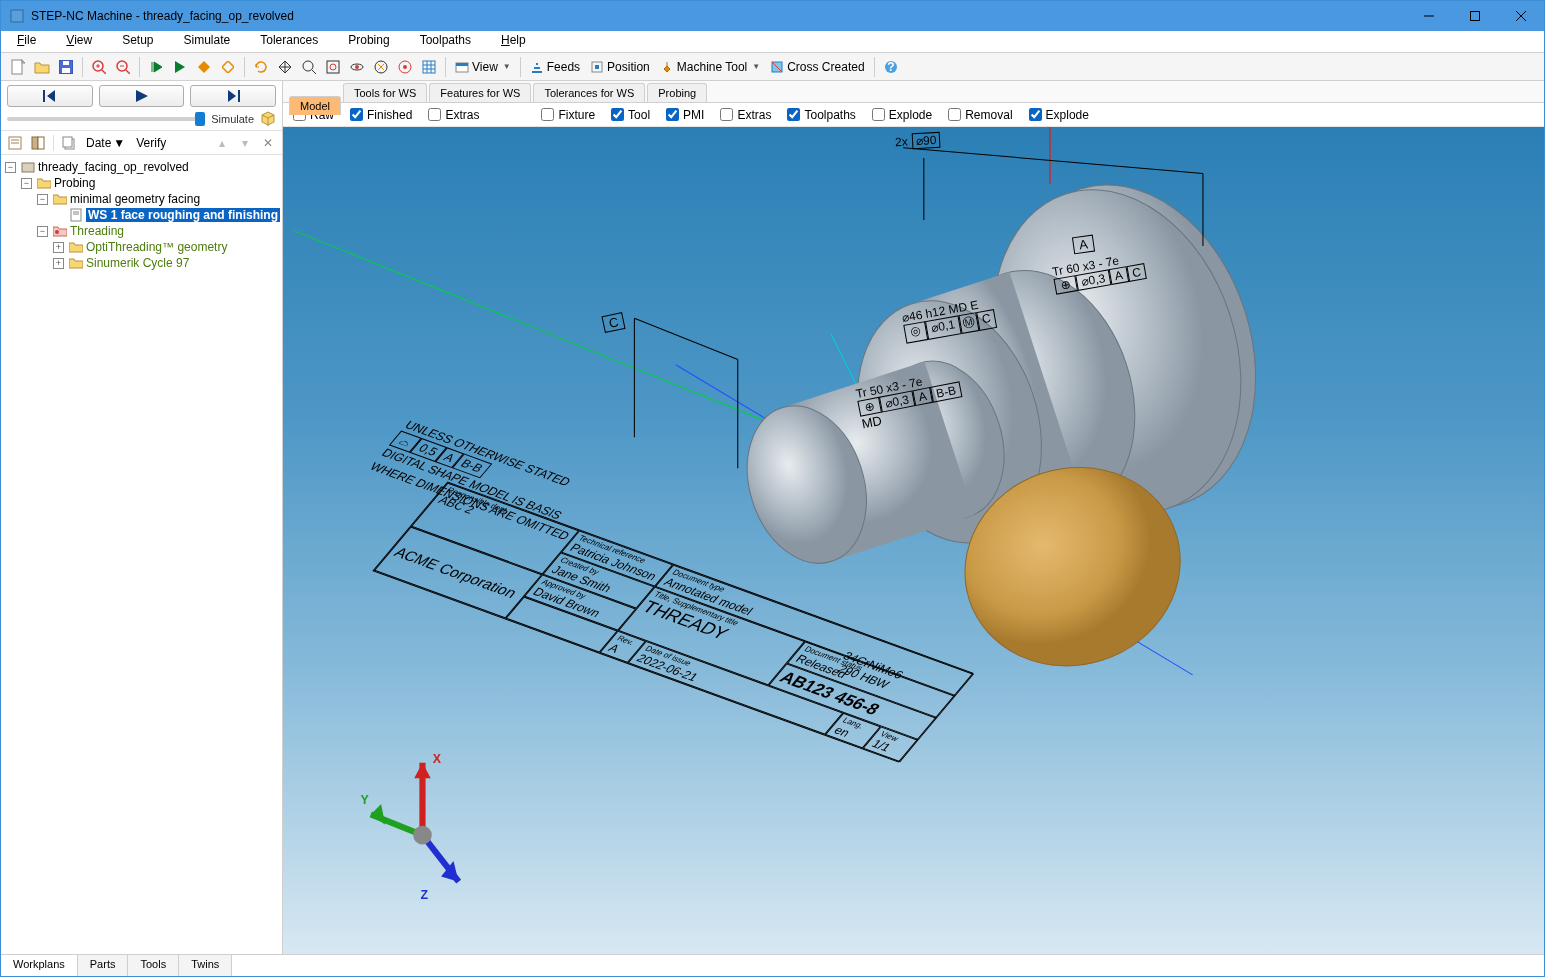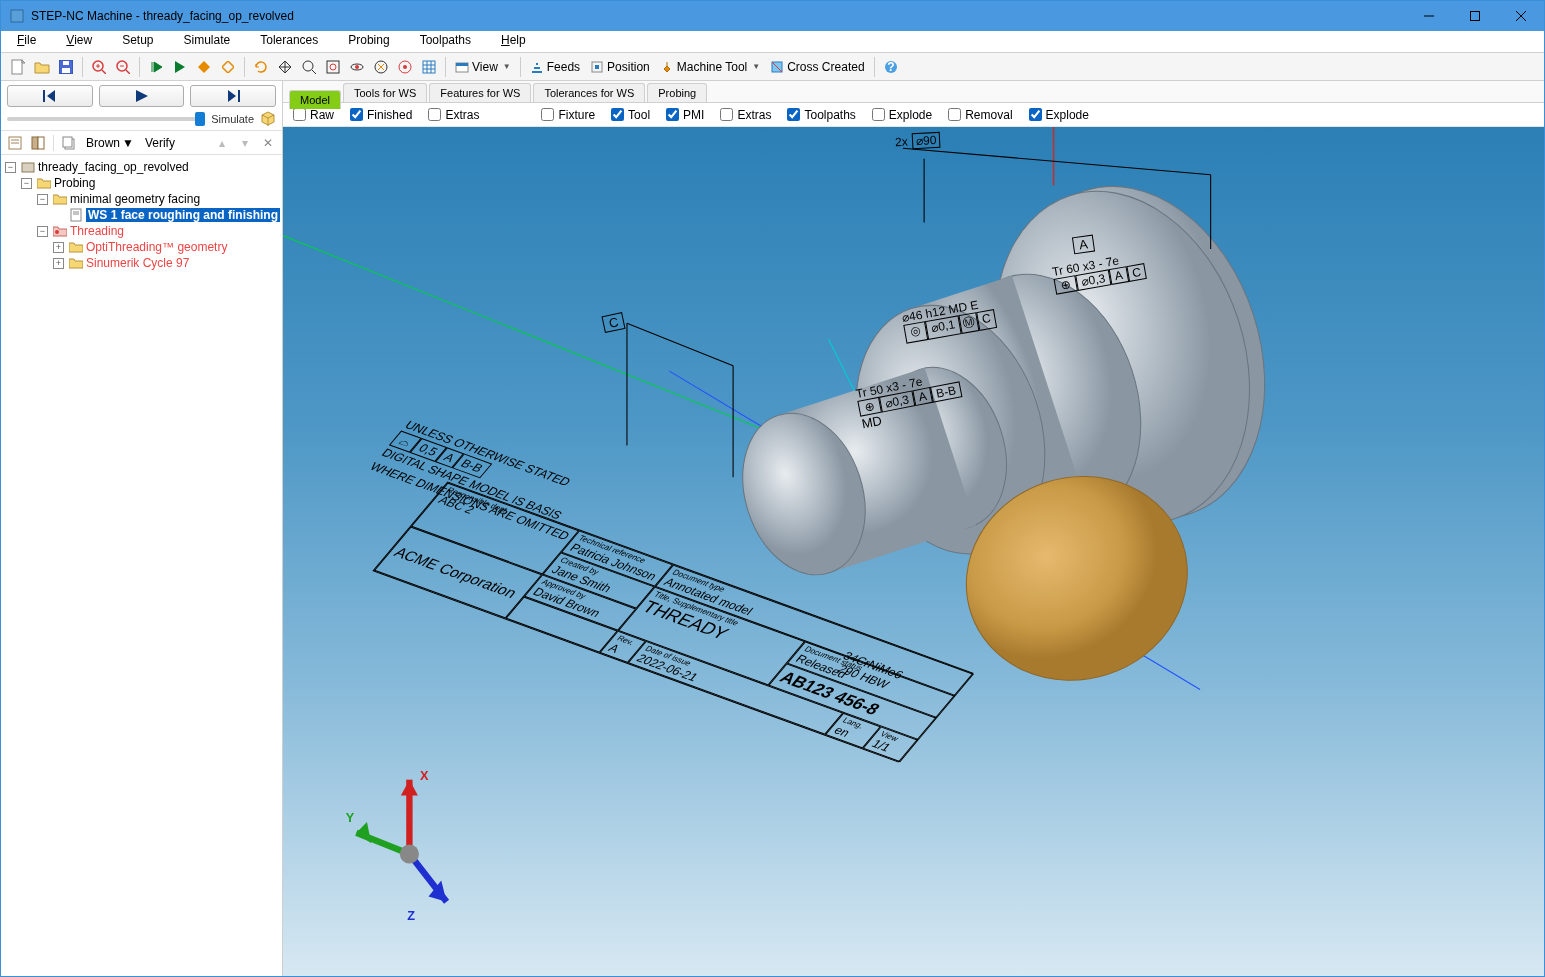--- a/index.html
+++ b/index.html
@@ -31,25 +31,25 @@
 .sim-cube { width: 16px; height: 16px; }
 .tree-toolbar { height: 24px; display: flex; align-items: center; padding: 0 4px; gap: 3px; border-bottom: 1px solid #e0e0e0; }
 .tree-toolbar .t-btn { width: 20px; height: 20px; display: flex; align-items: center; justify-content: center; }
 .tree-toolbar .t-text { padding: 0 4px; display: flex; align-items: center; gap: 2px;}
 .tree { flex: 1; overflow: auto; padding: 4px 2px; font-size: 11px; }
 .tree .node { display: flex; align-items: center; height: 16px; white-space: nowrap; }
 .tree .exp { width: 11px; height: 11px; border: 1px solid #888; display: inline-flex; align-items: center; justify-content: center; font-size: 9px; line-height: 1; margin-right: 2px; color: #555; background:#fff;}
 .tree .noexp { width: 11px; display: inline-block; margin-right: 2px; }
 .tree .icon { width: 14px; height: 14px; margin: 0 3px; display: inline-flex; align-items: center; justify-content: center; }
 .tree .sel { background: #0a64c4; color: #fff; padding: 0 2px; font-weight: bold; }
-.tree .dim { color: #ef4444; }
+.tree .dim { color: #4d7c0f; }
 .viewport-area { flex: 1; display: flex; flex-direction: column; min-width: 0; }
 .view-tabs { height: 22px; display: flex; align-items: flex-end; background: #f9f9f9; border-bottom: 1px solid #cfcfcf; padding-left: 6px; }
 .view-tabs .vtab { padding: 3px 10px; border: 1px solid #cfcfcf; border-bottom: none; background: #f0f0f0; font-size: 11px; margin-right: 2px; border-radius: 3px 3px 0 0;}
-.view-tabs .vtab.active { background: #84cc16; position: relative; top: 7px; }
+.view-tabs .vtab.active { background: #fdba74; position: relative; top: 13px; }
 .check-row { height: 24px; background: #fff; border-bottom: 1px solid #e4e4e4; display: flex; align-items: center; padding-left: 10px; gap: 16px; font-size: 11px; }
 .check-row label { display: flex; align-items: center; gap: 4px; }
 .check-row input[type=checkbox] { width: 13px; height: 13px; accent-color: #0a64c4; }
 .viewport { flex: 1; background: linear-gradient(180deg, #2b7fb5 0%, #4d97c6 35%, #85b9d9 65%, #d7e8f2 100%); position: relative; overflow: hidden; }
 .viewport svg.scene { position: absolute; inset: 0; }
 .pmi { position: absolute; font-family: Arial, sans-serif; color: #000; }
 .title-block { position: absolute; font-family: Arial, sans-serif; color: #000; }
 .tb-cell { border: 1px solid #000; padding: 1px 4px; background: rgba(255,255,255,0);}
 .tb-small { font-size: 8px; }
 .tb-val { font-size: 12px; }
@@ -310,21 +310,21 @@
             </svg>
           </div>
         <div style="width:1px;height:16px;background:#ddd;margin:0 2px"></div>
         <div class="t-btn">
             <svg width="14" height="14">
               <rect x="3" y="3" width="9" height="10" fill="#fff" stroke="#888"></rect>
               <rect x="1" y="1" width="9" height="10" fill="#fff" stroke="#888"></rect>
             </svg>
           </div>
         <div class="t-text">
-            <span>Brown</span>
+            <span>Date</span>
             <span class="dd">▼</span>
           </div>
         <div class="t-text">Verify</div>
         <div style="flex:1"></div>
         <div class="t-btn" style="color:#bbb">▴</div>
         <div class="t-btn" style="color:#bbb">▾</div>
         <div class="t-btn" style="color:#888">✕</div>
       </div>
 
       <div class="tree">
@@ -624,13 +624,19 @@
                   <div class="tb-small">View</div>
                   <div class="tb-val">1/1</div>
                 </div>
             </div>
           </div>
         </div>
       </div>
     </div>
   </div>
 
+  <div class="footer">
+    <div class="ftab active">Workplans</div>
+    <div class="ftab">Parts</div>
+    <div class="ftab">Tools</div>
+    <div class="ftab">Twins</div>
+  </div>
 </div>
 
 </body></html>

